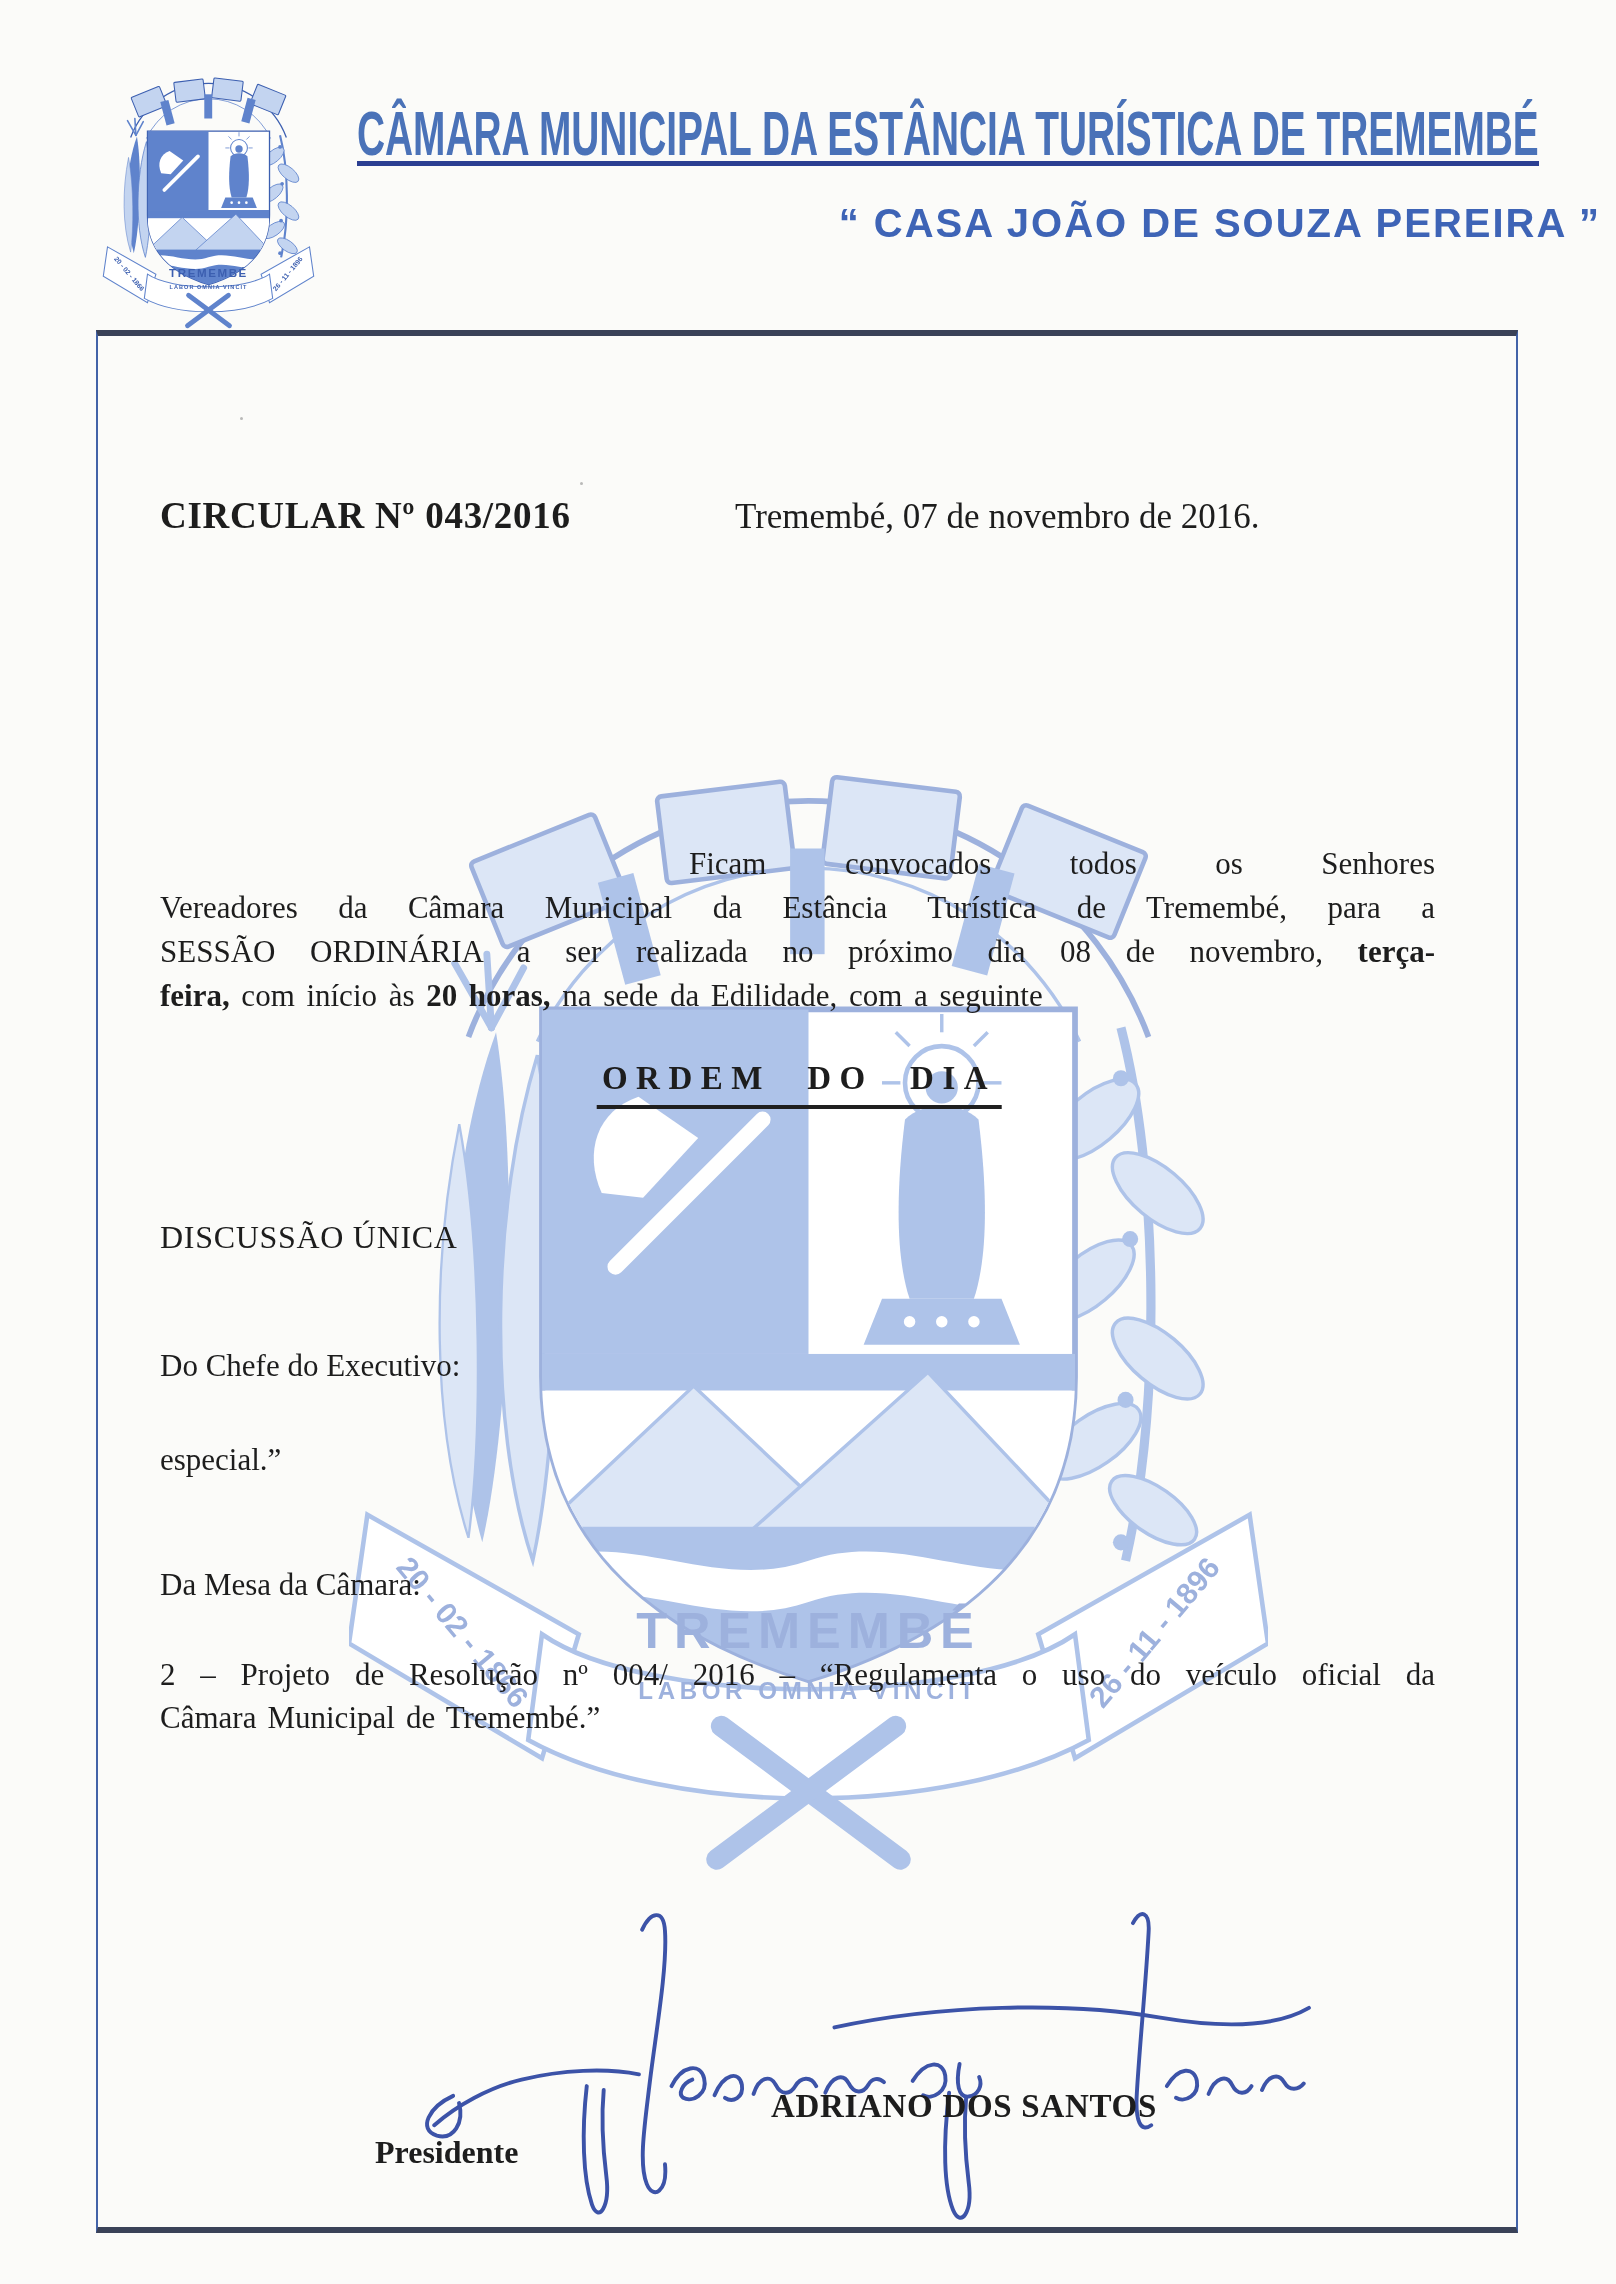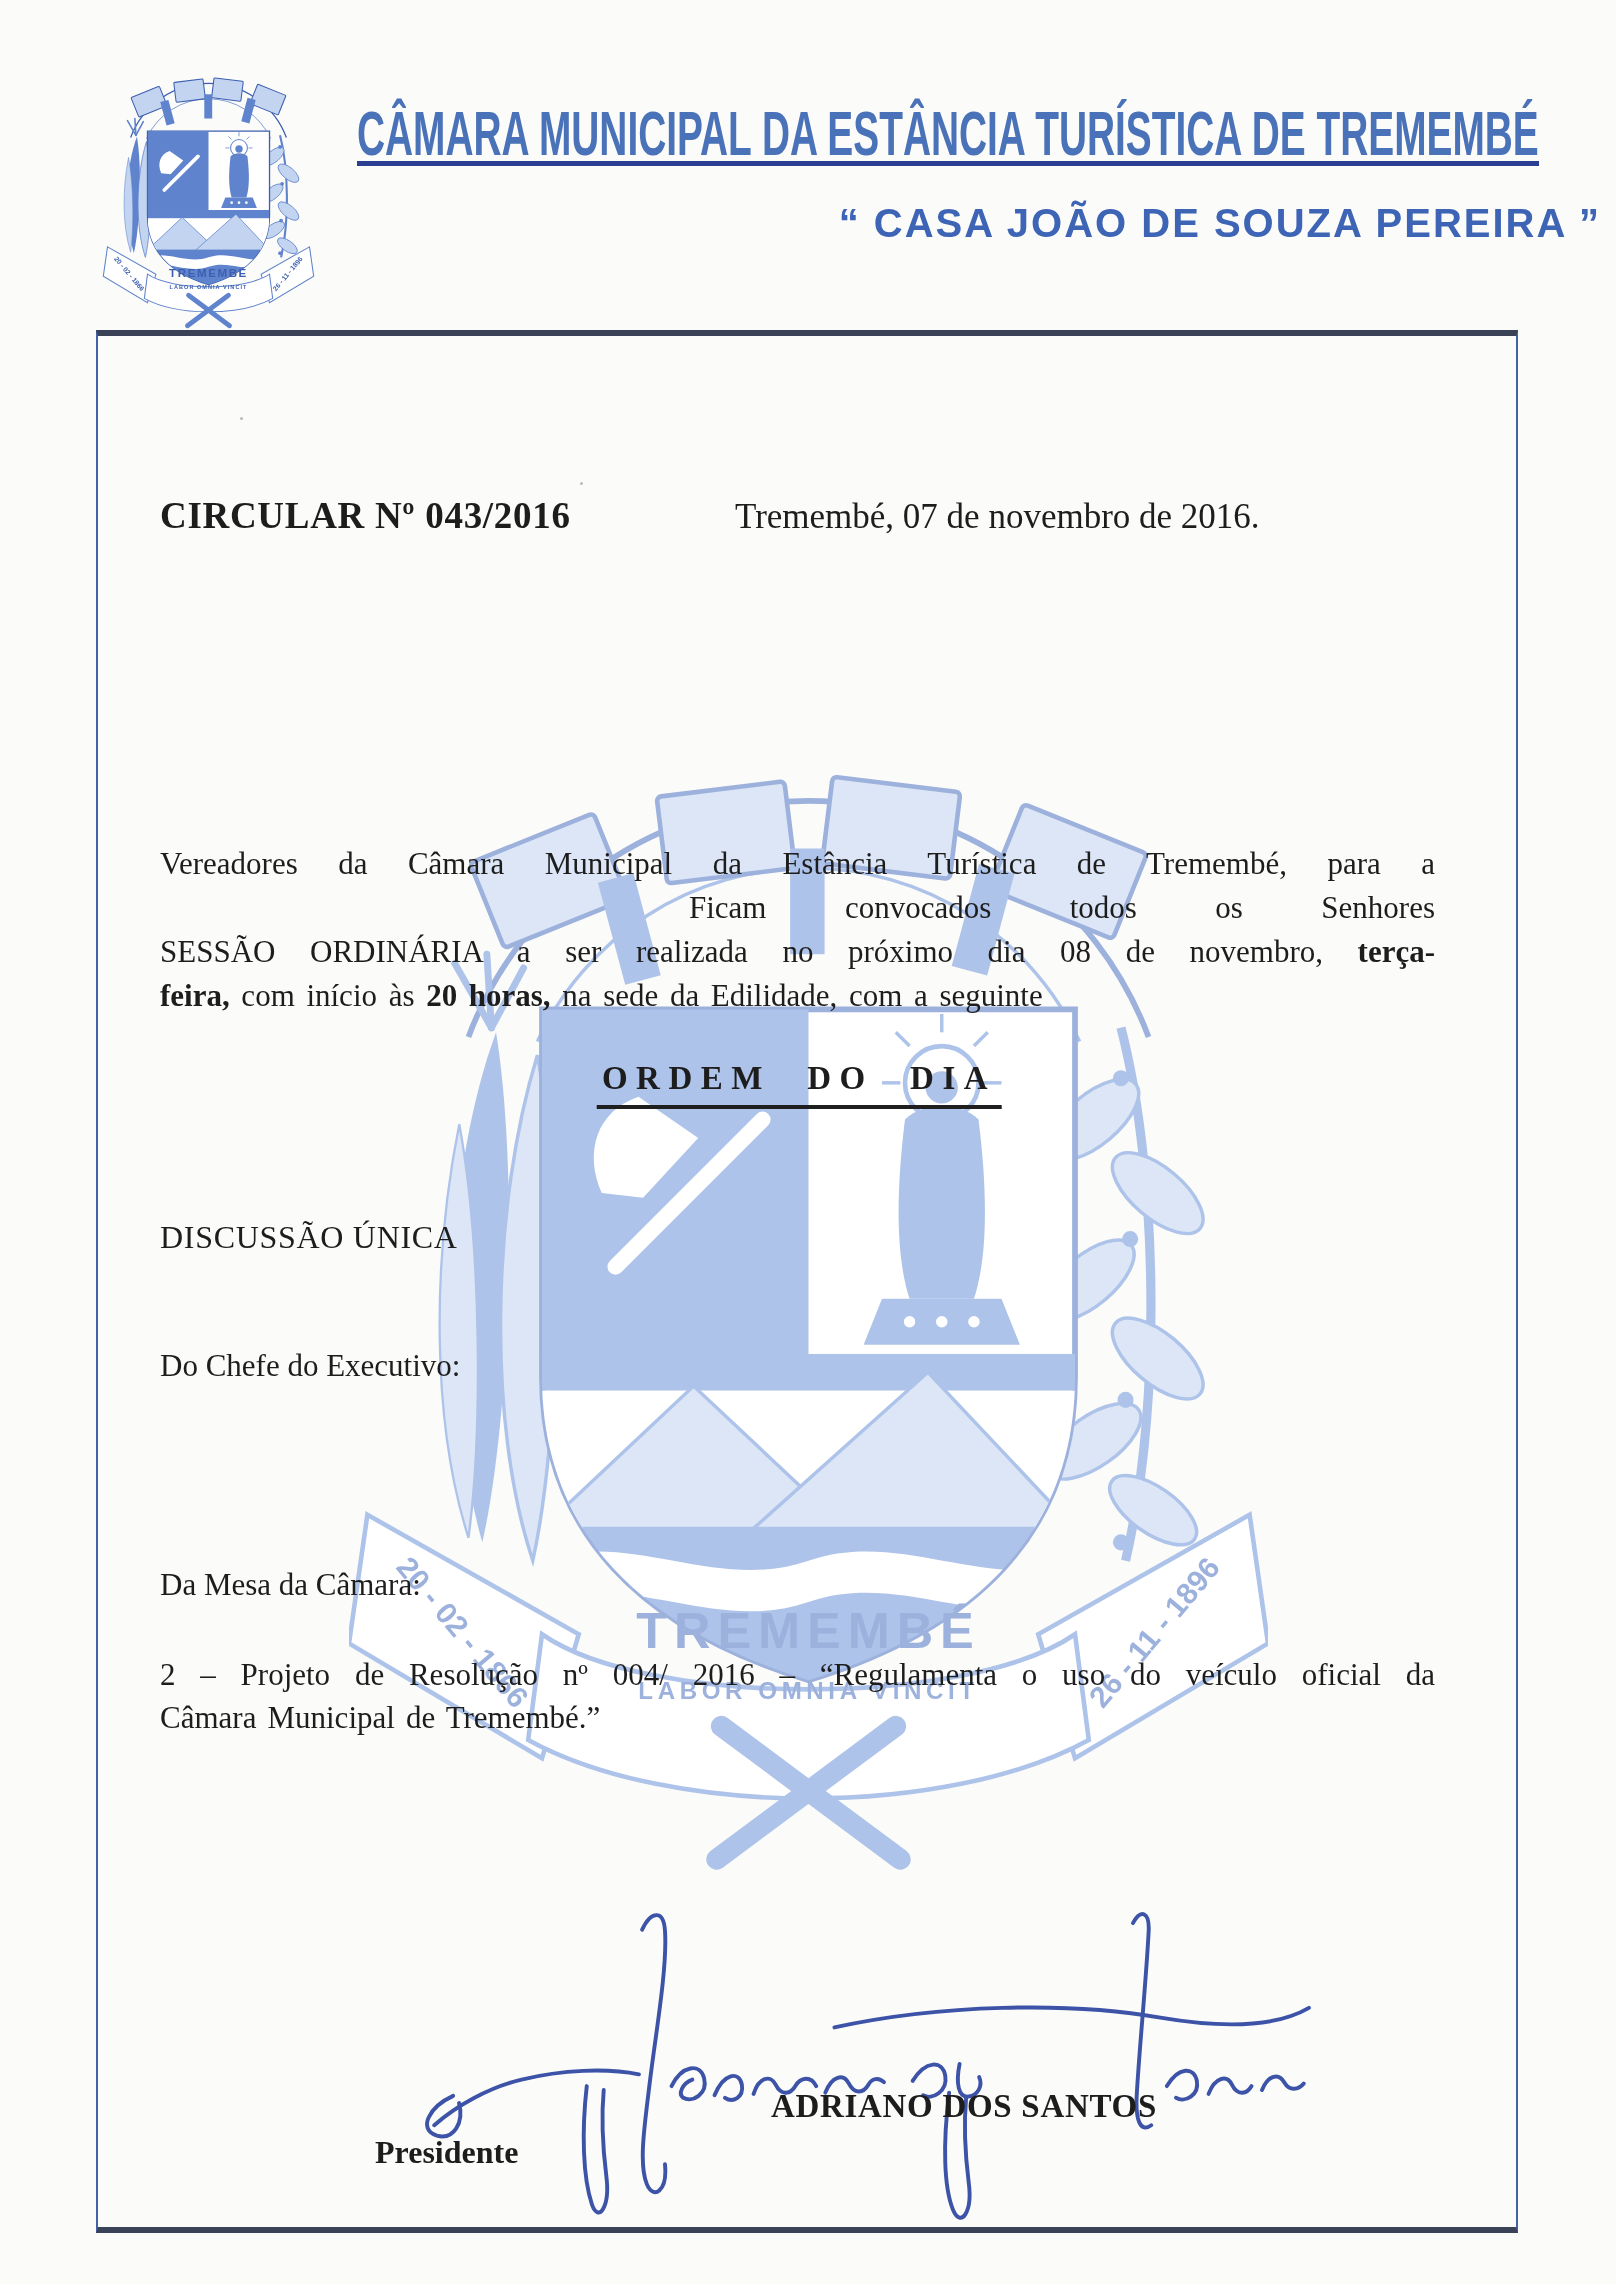--- a/index.html
+++ b/index.html
@@ -185,31 +185,32 @@
 </svg>
 <div id="title-underline"></div>
 <div id="header-subtitle">“ CASA JOÃO DE SOUZA PEREIRA ”</div>
 
 <div id="doc-frame"></div>
 
 <div id="circular-number">CIRCULAR Nº 043/2016</div>
 <div id="circular-dateline">Tremembé,  07 de novembro de 2016.</div>
 
 <div id="convocation">
+    <div class="tline tline-indent"><span>Ficam convocados todos os Senhores</span></div>
     <div class="tline"><span>Vereadores da Câmara Municipal da Estância Turística de Tremembé, para a</span></div>
-    <div class="tline tline-indent"><span>Ficam convocados todos os Senhores</span></div>
     <div class="tline"><span>SESSÃO ORDINÁRIA a ser realizada no próximo dia 08 de novembro, </span><span style="font-weight: bold;">terça-</span></div>
     <div class="tline tline-last"><span style="font-weight: bold;">feira,</span><span> com início às </span><span style="font-weight: bold;">20 horas,</span><span> na sede da Edilidade, com a seguinte</span></div>
   </div>
 
 <div id="ordem-heading">ORDEM DO DIA</div>
 
 <div id="discussao-unica">DISCUSSÃO ÚNICA</div>
 <div id="chefe-executivo">Do Chefe do Executivo:</div>
 <div id="agenda-item-1">
+    <div class="tline tline-last">especial.”</div>
   </div>
 <div id="mesa-camara">Da Mesa da Câmara:</div>
 <div id="agenda-item-2">
     <div class="tline">2 – Projeto de Resolução nº 004/ 2016 – “Regulamenta o uso do veículo oficial da</div>
     <div class="tline tline-last">Câmara Municipal de Tremembé.”</div>
   </div>
 
 <svg id="signature-svg" viewBox="0 0 1420 560" fill="none" stroke="var(--ink)" stroke-width="6" stroke-linecap="round" stroke-linejoin="round">
   <path d="M66 390 C100 360 150 332 200 320 C262 305 330 302 380 312"></path>
   <path d="M95 345 C58 362 40 396 70 406 C96 413 112 386 104 356"></path>

